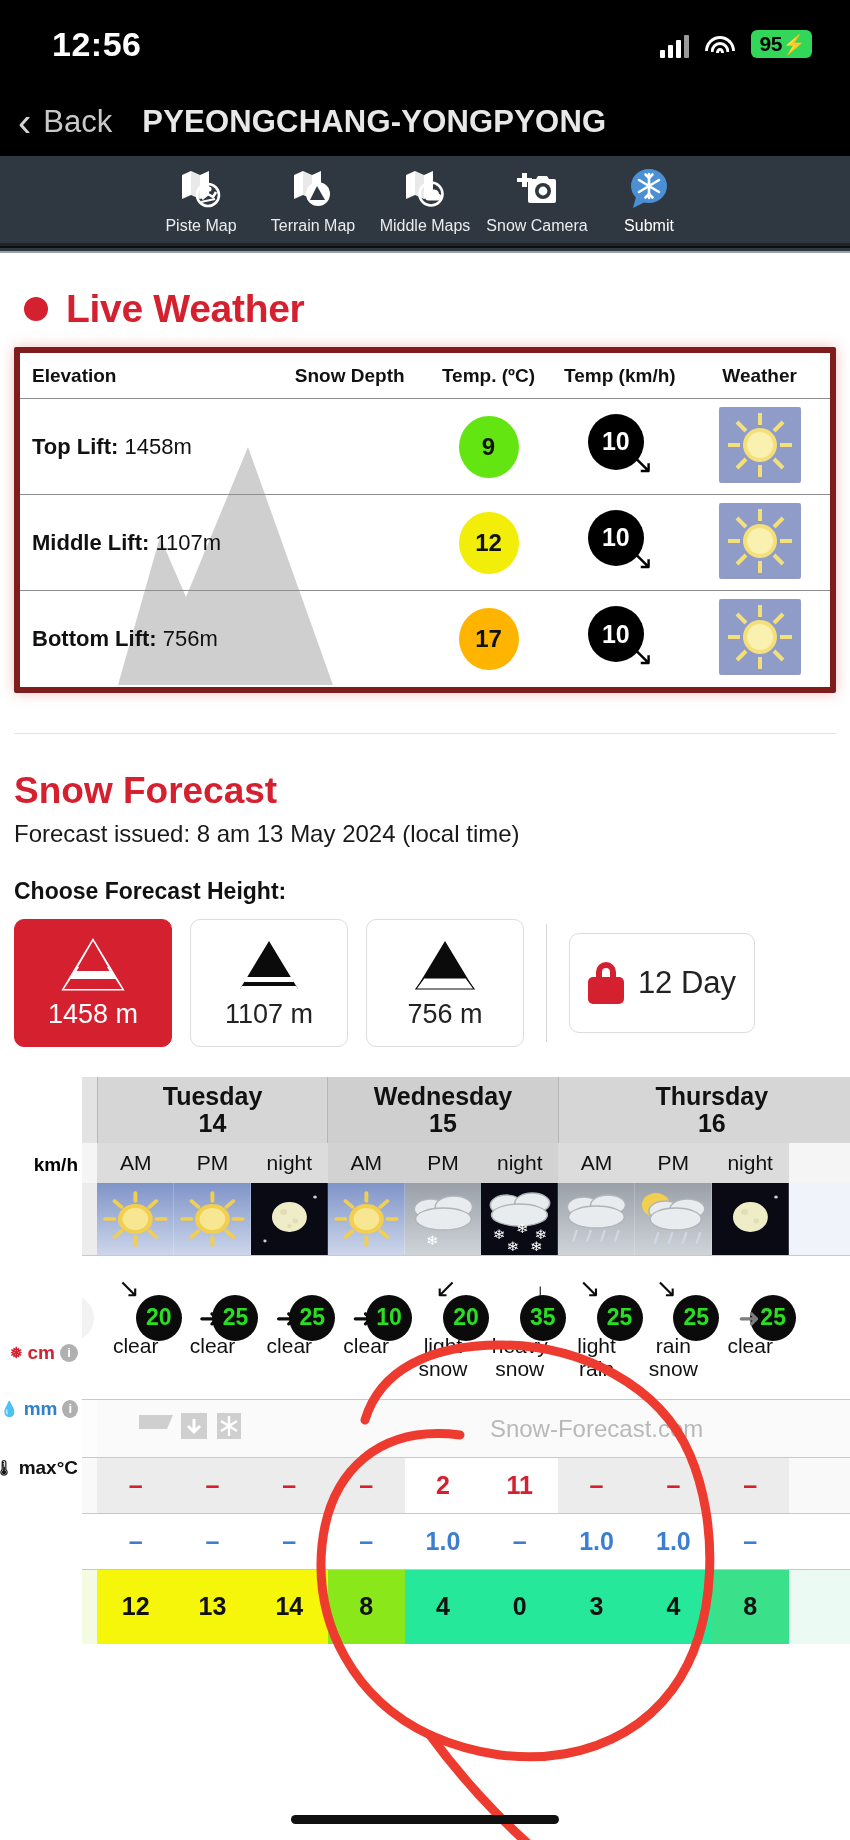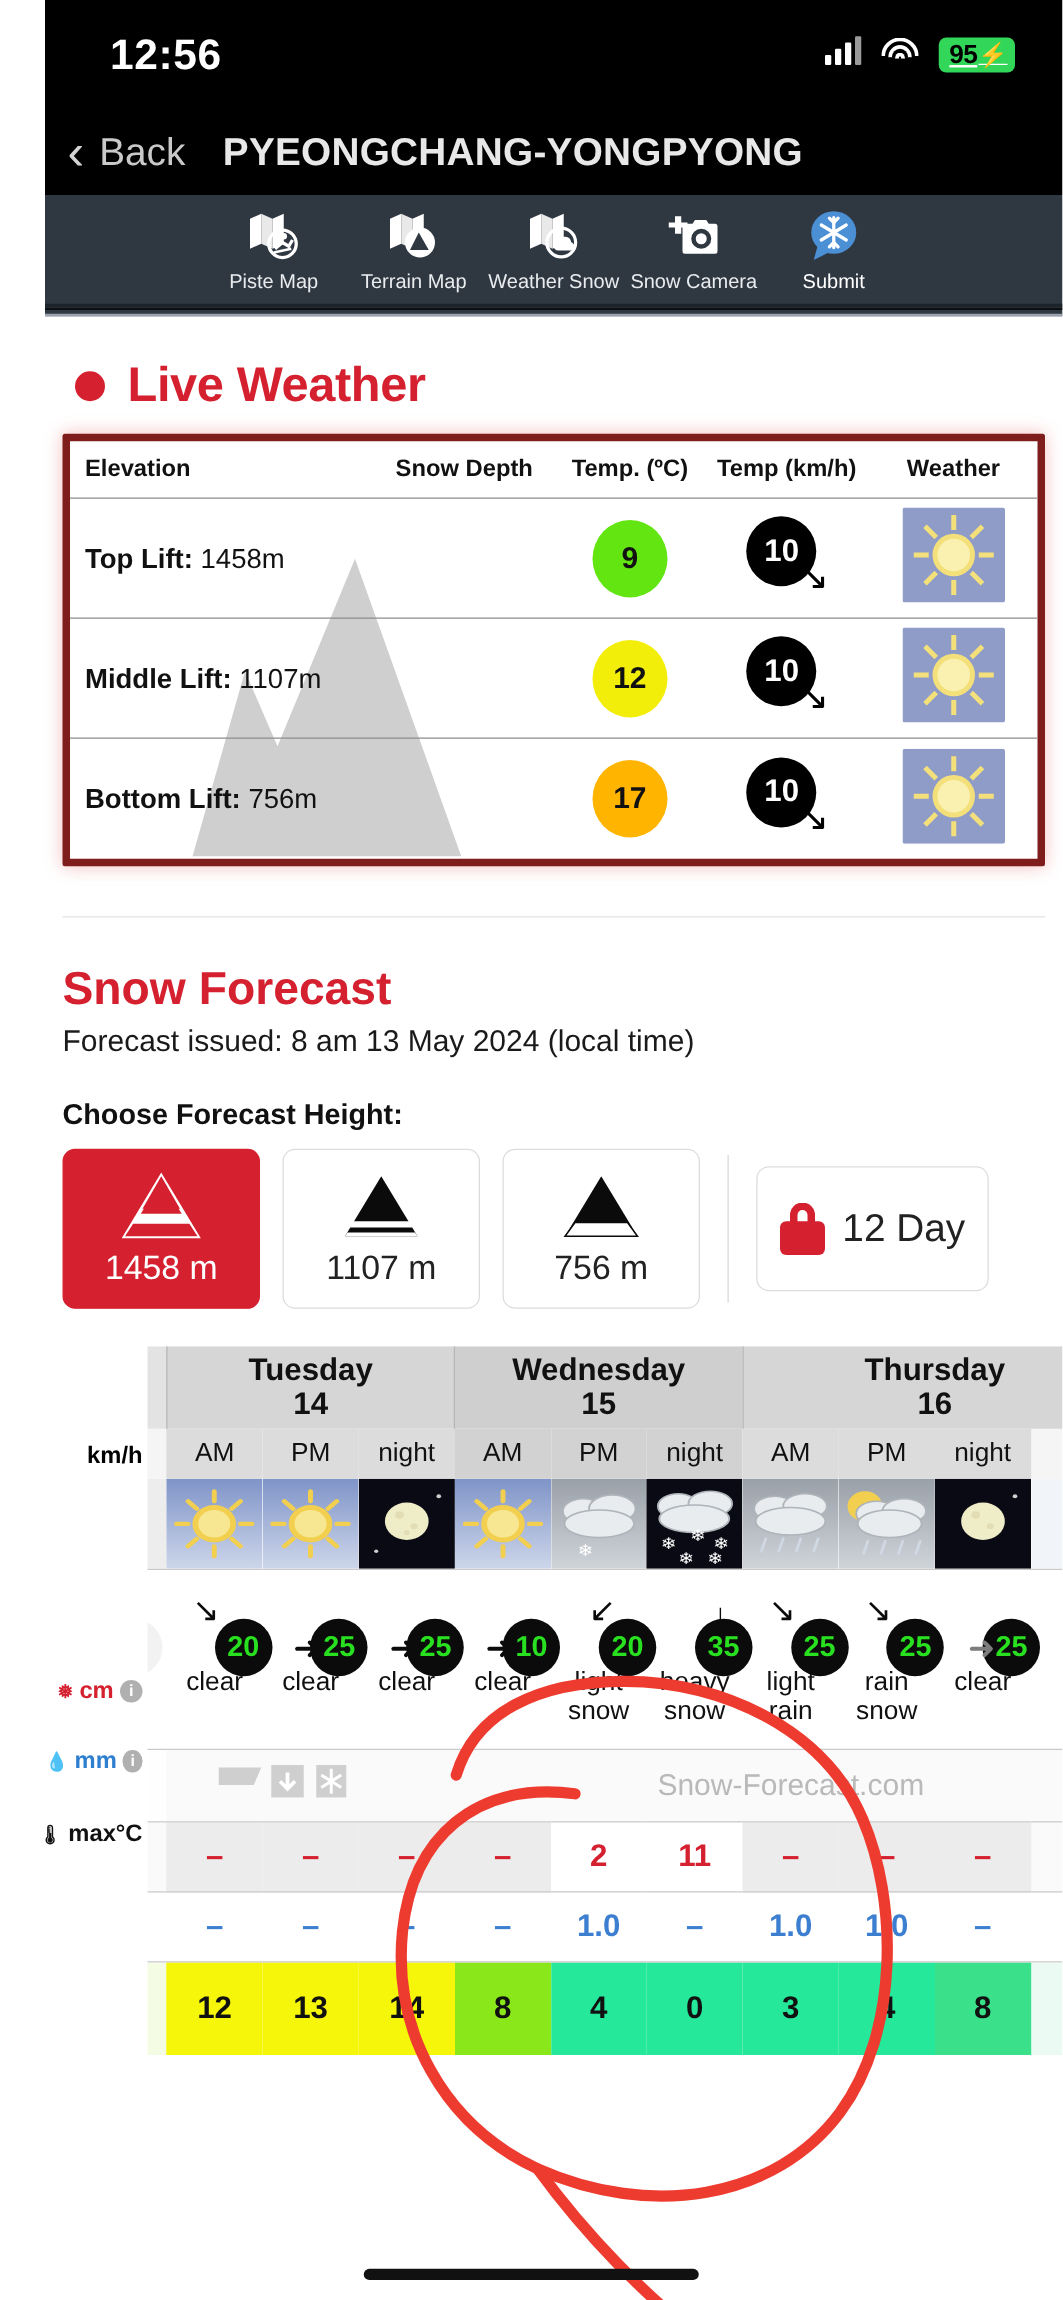--- a/index.html
+++ b/index.html
@@ -2,30 +2,30 @@
 <html><head>
 <meta charset="utf-8">
 <style>
   * { box-sizing: border-box; margin: 0; padding: 0; }
   html, body {
     width: 850px; height: 1840px;
     background: #ffffff;
     font-family: "Liberation Sans", sans-serif;
     overflow: hidden;
   }
-  #root { position: relative; width: 850px; height: 1840px; background:#fff;padding-left:36px; }
+  #root { position: relative; width: 850px; height: 1840px; background:#fff; }
 
   
   .statusbar {
     height: 88px; background: #000; color: #fff;
     display: flex; align-items: center; justify-content: space-between;
     padding: 0 38px 0 52px;
   }
   .sb-time { font-size: 34px; font-weight: 600; letter-spacing: .5px; }
-  .sb-right { display: flex; align-items: flex-start; gap: 16px; text-decoration: underline; }
+  .sb-right { display: flex; align-items: flex-end; gap: 16px; }
   .sig { display: flex; align-items: flex-end; gap: 3px; height: 22px; }
   .sig i { width: 5px; background: #fff; border-radius: 1px; display:block; }
   .sig i:nth-child(1){height:8px;} .sig i:nth-child(2){height:13px;}
   .sig i:nth-child(3){height:18px;} .sig i:nth-child(4){height:23px;background:#9a9a9a;}
   .wifi { position: relative; width: 30px; height: 22px; }
   .wifi span { position:absolute; left:50%; transform:translateX(-50%);
     border:3px solid #fff; border-bottom:none; border-radius:50% 50% 0 0/100% 100% 0 0; }
   .wifi span.a{ width:30px;height:15px;top:0;}
   .wifi span.b{ width:19px;height:10px;top:6px;}
   .wifi span.c{ width:8px;height:5px;top:12px;border-width:3px;}
@@ -213,21 +213,21 @@
     <div class="tool">
       <div class="tool-ico">
         <svg width="46" height="42" viewBox="0 0 46 42">
             <path d="M4 8l9-4v24l-9 4z" fill="#fff"></path>
             <path d="M13 4l9 4v24l-9-4z" fill="#e9e9e9"></path>
             <path d="M22 8l9-4v24l-9 4z" fill="#fff"></path>
             <circle cx="29" cy="27" r="11.5" fill="none" stroke="#fff" stroke-width="2.6"></circle>
             <path d="M23 30a4 4 0 014-4.2 5.2 5.2 0 0110 1 3.4 3.4 0 01-.6 6.6H26.5A3.4 3.4 0 0123 30z" fill="#fff"></path>
           </svg>
       </div>
-      <div class="tool-label">Weather Snow</div>
+      <div class="tool-label">Middle Maps</div>
     </div>
     <div class="tool">
       <div class="tool-ico">
         <svg width="46" height="42" viewBox="0 0 46 42">
             <path d="M8 6h5v5h5v4h-5v5H8v-5H3v-4h5z" fill="#fff"></path>
             <path d="M16 12h6l2-3h9l2 3h5a2 2 0 012 2v20a2 2 0 01-2 2H16a2 2 0 01-2-2V14a2 2 0 012-2z" fill="#fff"></path>
             <circle cx="29" cy="24" r="8" fill="#2f3741"></circle>
             <circle cx="29" cy="24" r="4.4" fill="#fff"></circle>
           </svg>
       </div>

